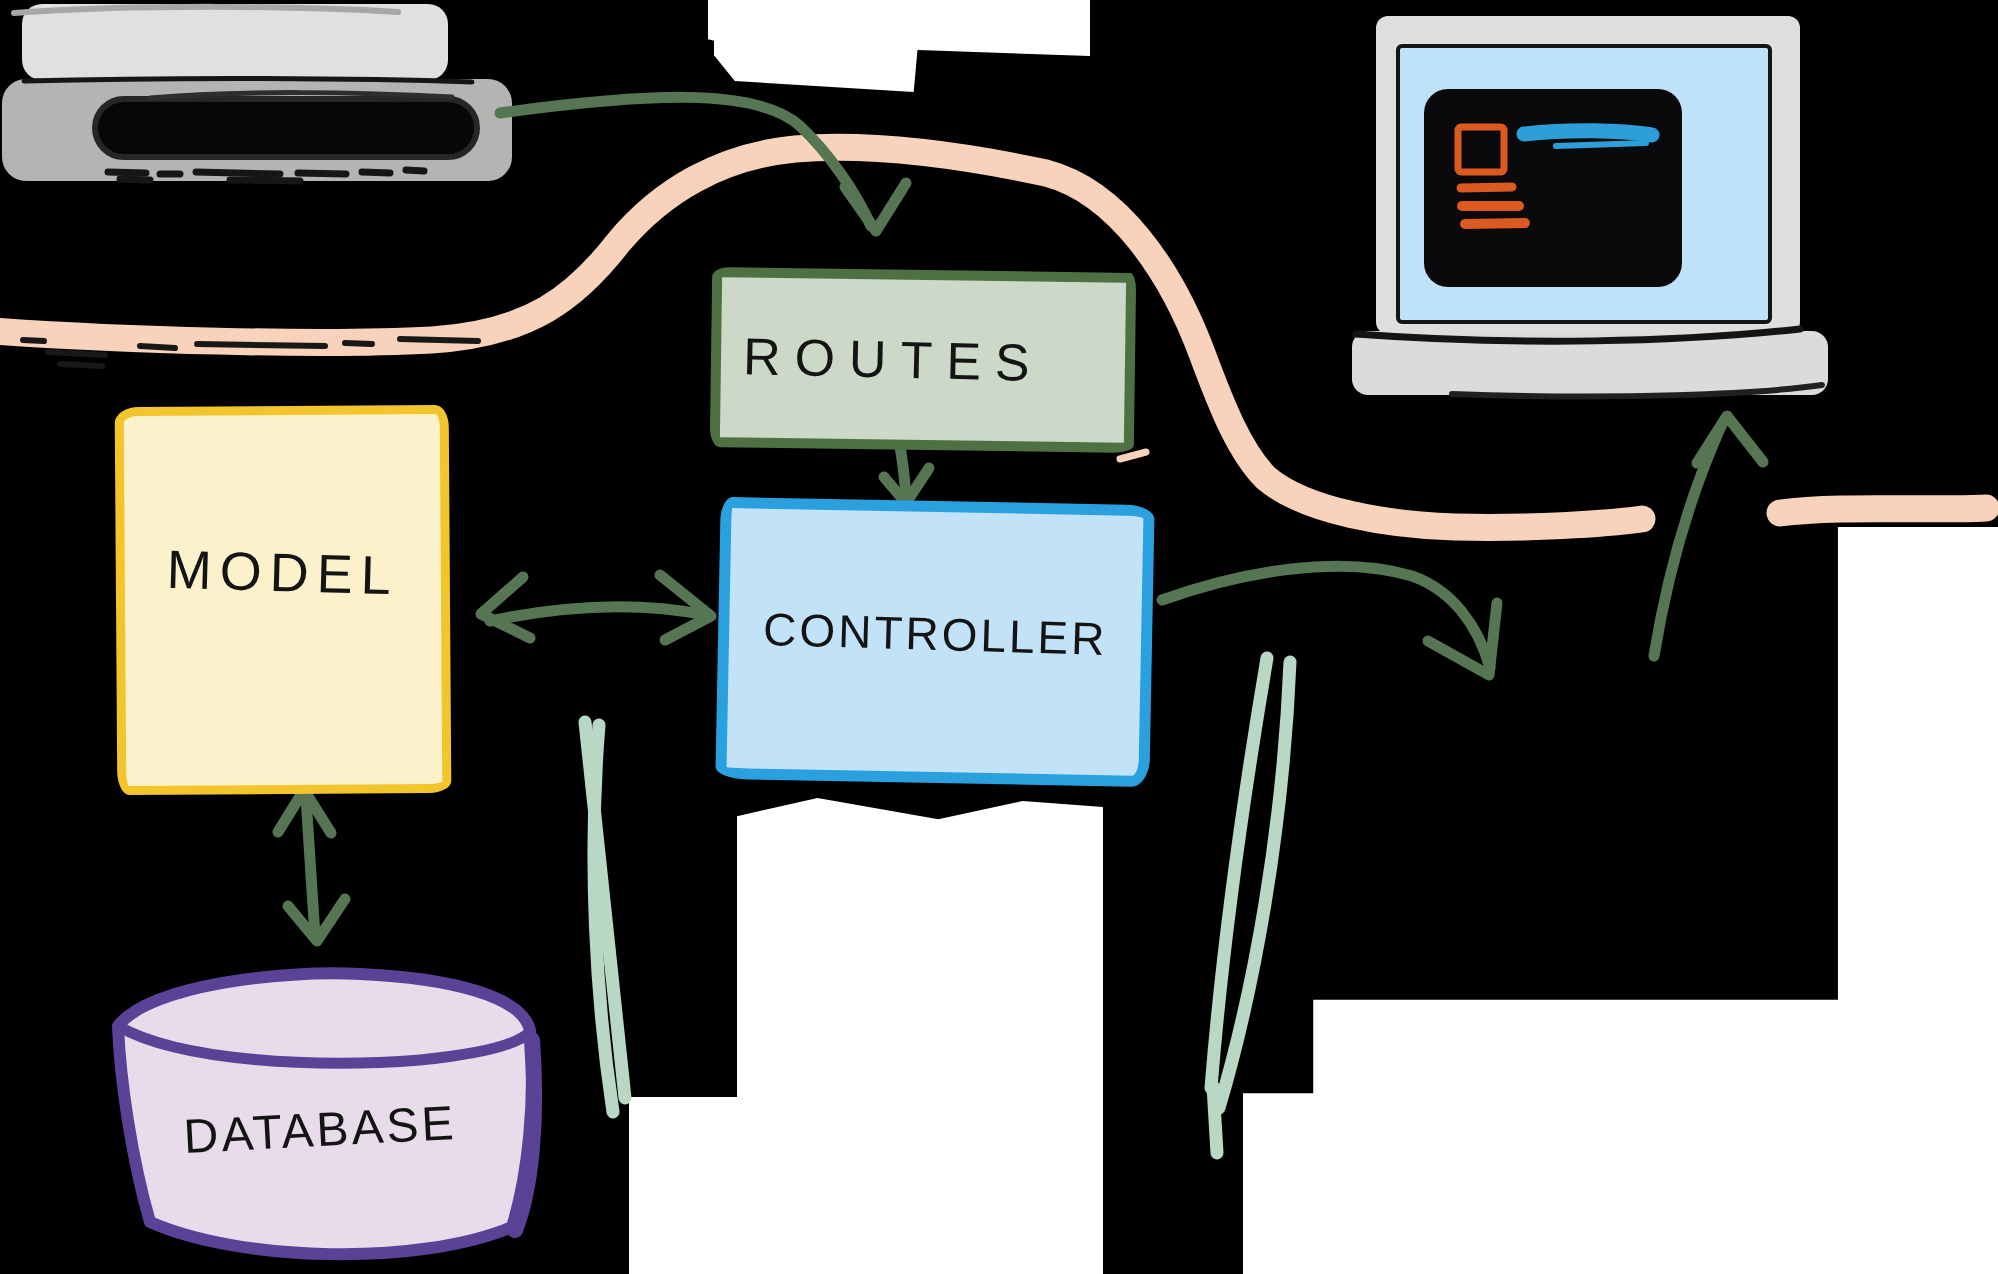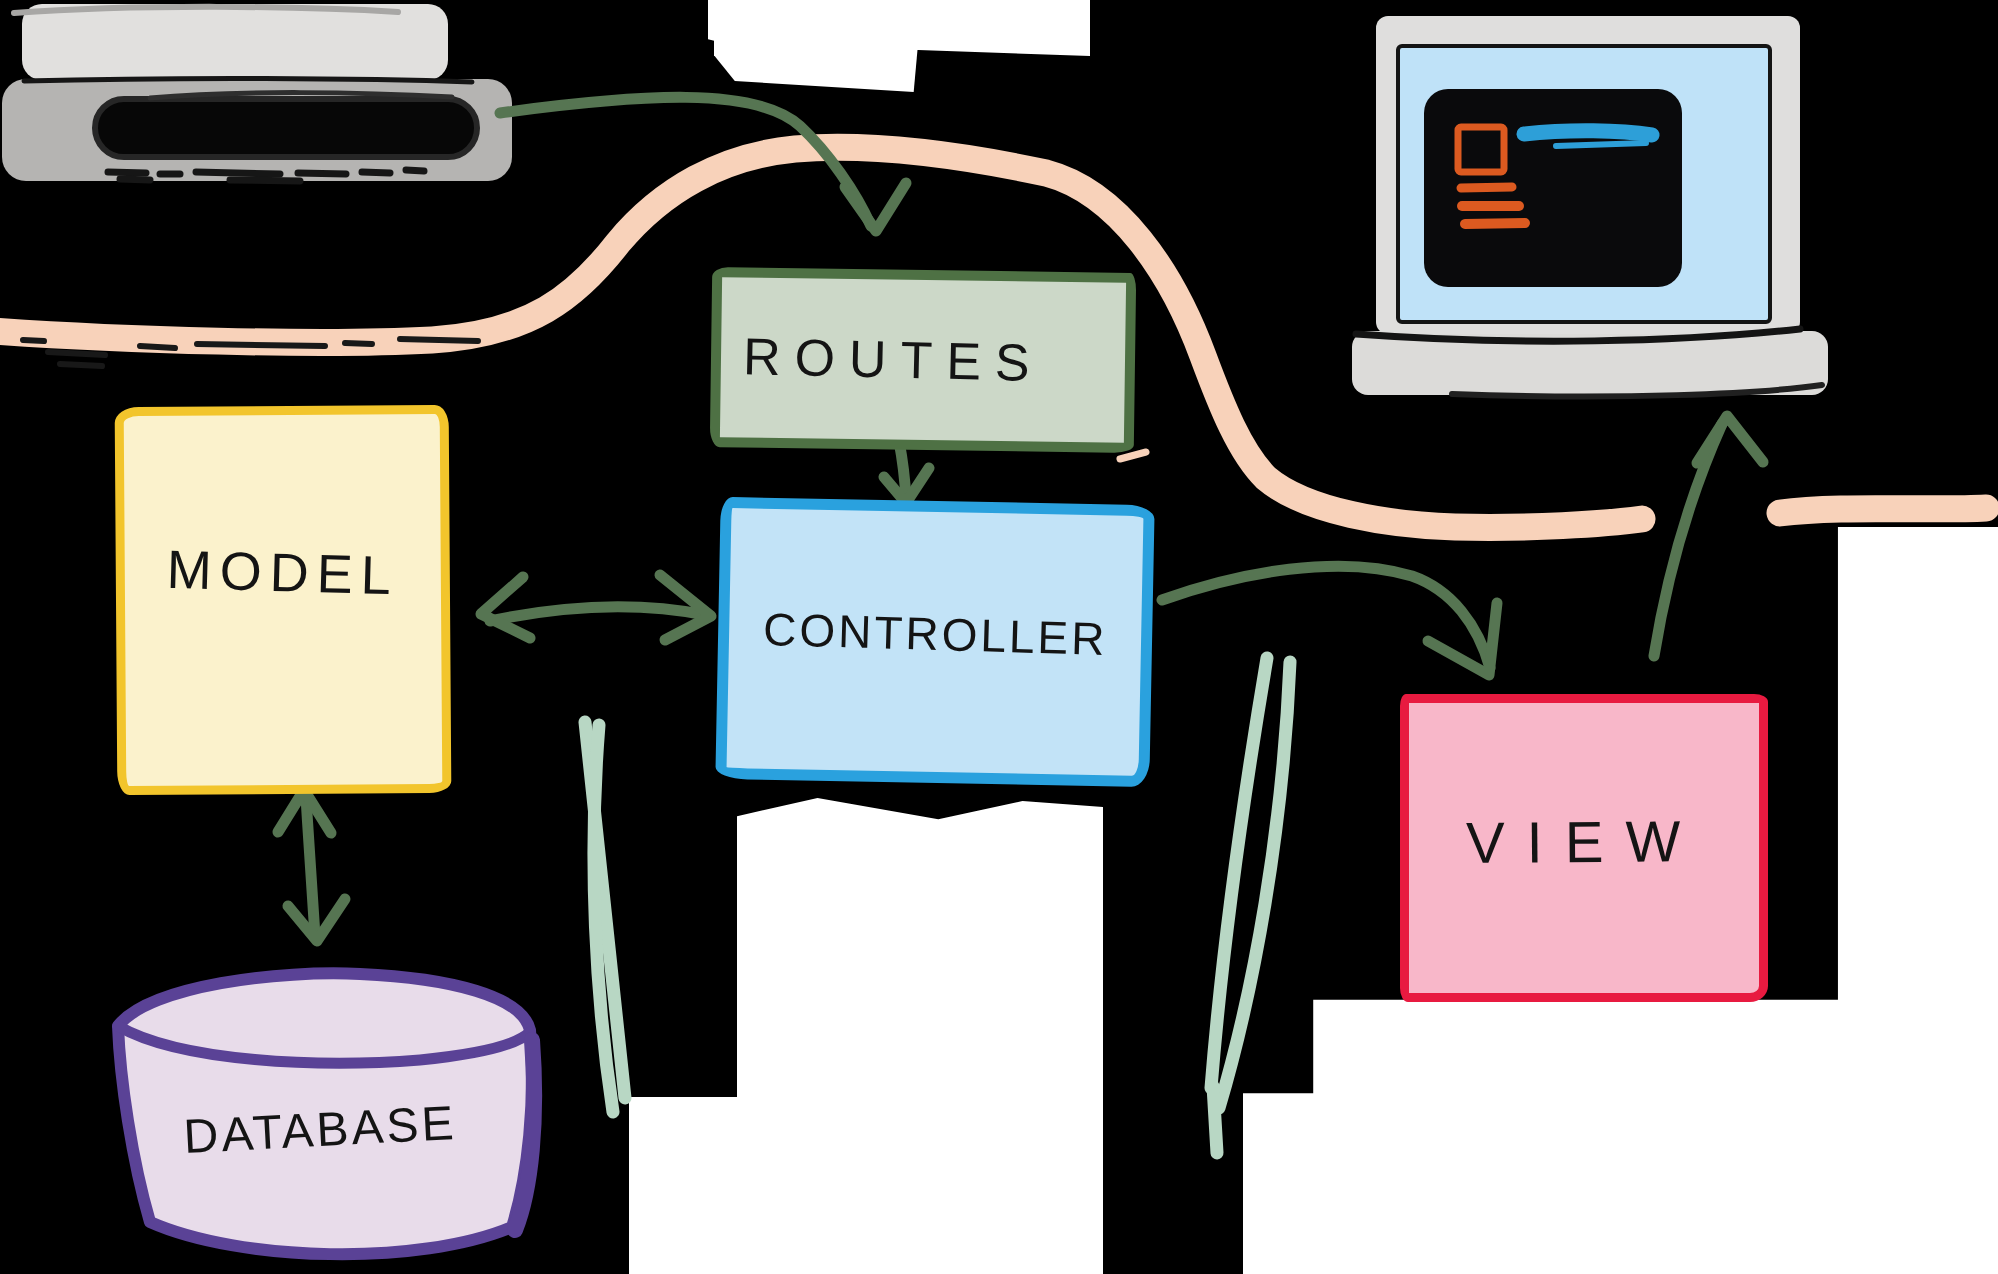--- a/index.html
+++ b/index.html
@@ -153,19 +153,16 @@
   </div>
 
   <div class="node node-controller">
     <div class="label label-controller">CONTROLLER</div>
   </div>
 
   <div class="node node-model">
     <div class="label label-model">MODEL</div>
   </div>
 
-  <div class="node node-view">
-    <div class="label label-view">VIEW</div>
-  </div>
 
   <div class="label label-database">DATABASE</div>
 
 </div>
 
 </body></html>

